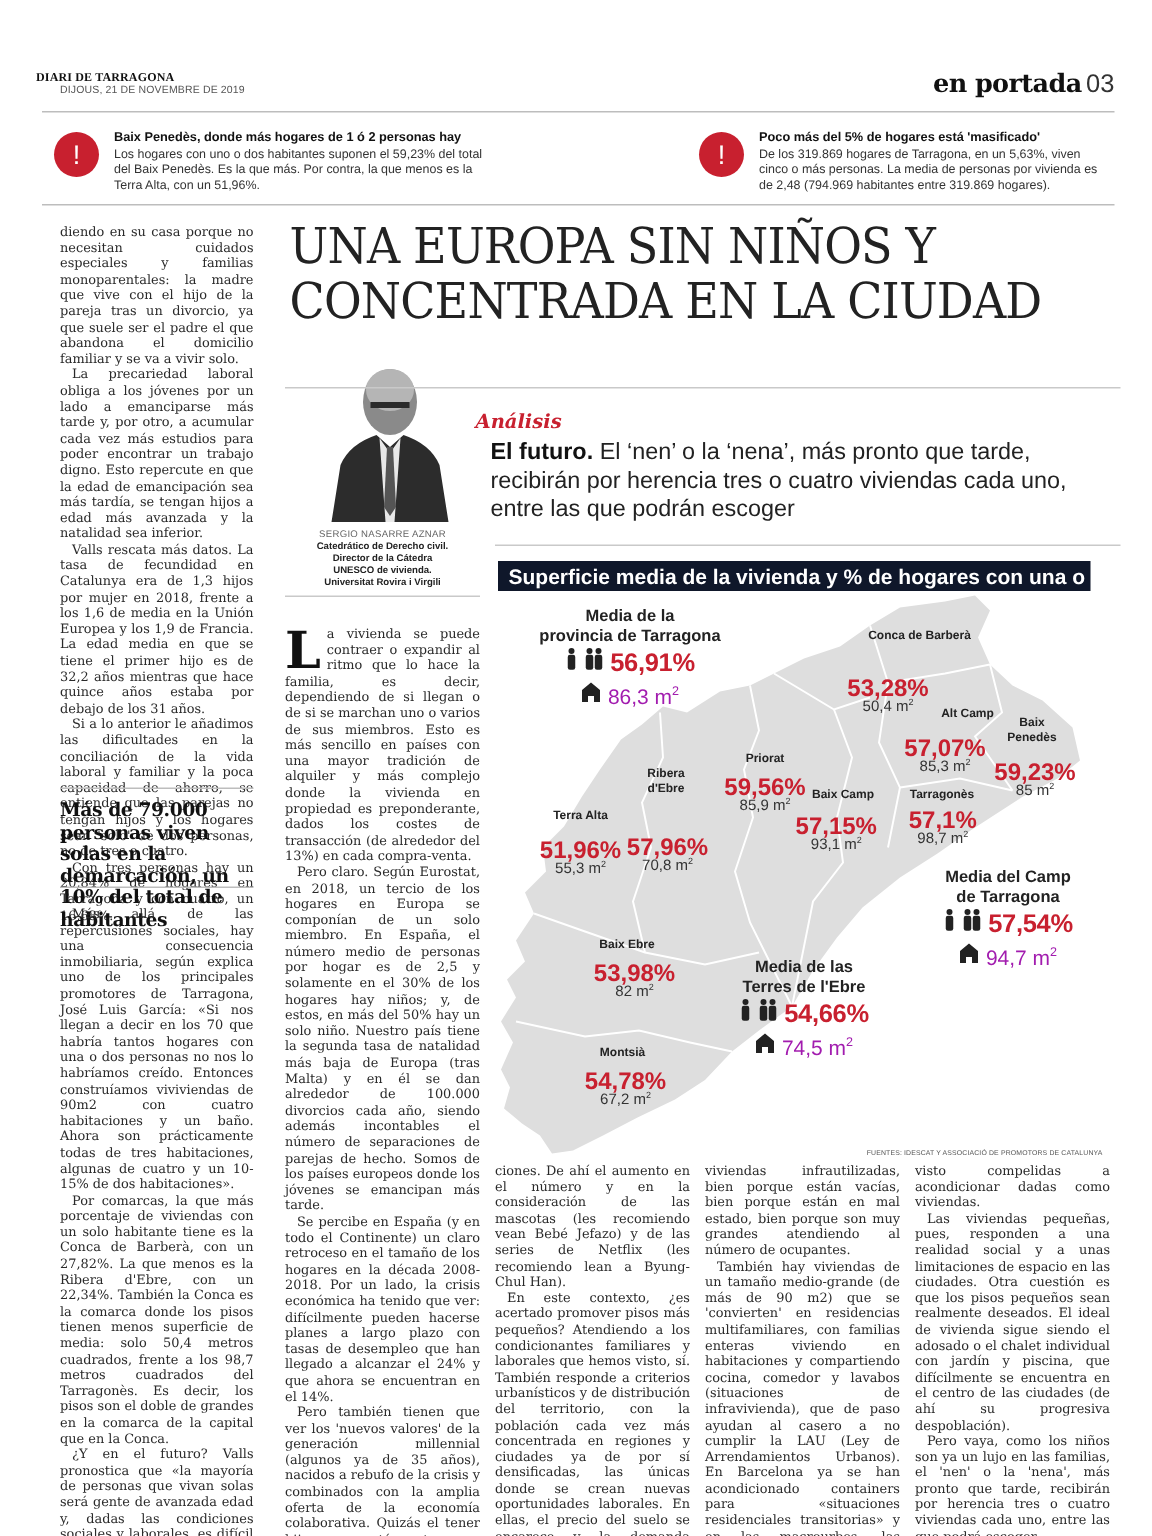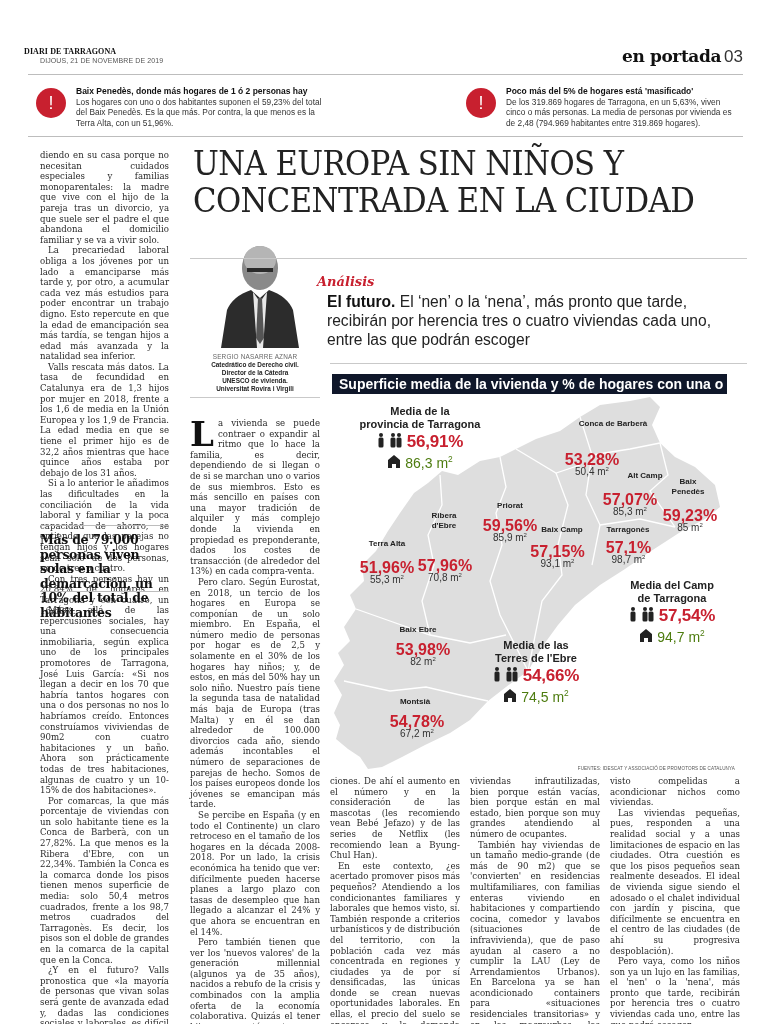--- a/index.html
+++ b/index.html
@@ -45,21 +45,21 @@
   
   .map-wrap { left: 330px; top: 395px; width: 405px; height: 380px; }
   .lbl { position: absolute; font-family: "Liberation Sans", sans-serif; text-align: center; white-space: nowrap; }
   .lbl .nm { font-weight: 700; font-size: 8px; line-height: 10px; color: #222; }
   .lbl .pc { font-weight: 700; font-size: 16px; line-height: 13px; color: #c8202f; }
   .lbl .ar { font-size: 10px; line-height: 12px; color: #333; }
   .avg { position: absolute; font-family: "Liberation Sans", sans-serif; text-align: center; white-space: nowrap; }
   .avg .t { font-weight: 700; font-size: 11px; line-height: 12.5px; color: #222; }
   .avg .row { display: flex; align-items: center; justify-content: center; gap: 4px; margin-top: 2px; }
   .avg .big { font-weight: 700; font-size: 17px; color: #c8202f; letter-spacing: -0.2px; }
-  .avg .area { font-size: 14px; color: #4d7c0f; }
+  .avg .area { font-size: 14px; color: #a21caf; }
   .sources { position: absolute; right: 0; bottom: 4px; font-family: "Liberation Sans", sans-serif; font-size: 4.6px; color: #555; letter-spacing: 0.1px; }
 
   .dropcap { float: left; font-family: "DejaVu Serif", serif; font-weight: 700; font-size: 34px; line-height: 28px; margin: 2px 4px 0 0; color: #111; }
 
   .sep { height: 1px; background: #bdbdbd; }
   sup { font-size: 60%; vertical-align: super; line-height: 0; }
 </style>
 </head>
 <body>
 
@@ -329,16 +329,16 @@
 </div>
 <div class="abs col" style="left:330px;top:776px;width:130px;">
   <p class="noindent">ciones. De ahí el aumento en el número y en la consideración de las mascotas (les recomiendo vean Bebé Jefazo) y de las series de Netflix (les recomiendo lean a Byung-Chul Han).</p>
   <p>En este contexto, ¿es acertado promover pisos más pequeños? Atendiendo a los condicionantes familiares y laborales que hemos visto, sí. También responde a criterios urbanísticos y de distribución del territorio, con la población cada vez más concentrada en regiones y ciudades ya de por sí densificadas, las únicas donde se crean nuevas oportunidades laborales. En ellas, el precio del suelo se encarece y la demanda aumenta. En ellas, además, hay</p>
 </div>
 <div class="abs col" style="left:470px;top:776px;width:130px;">
   <p class="noindent">viviendas infrautilizadas, bien porque están vacías, bien porque están en mal estado, bien porque son muy grandes atendiendo al número de ocupantes.</p>
   <p>También hay viviendas de un tamaño medio-grande (de más de 90 m2) que se 'convierten' en residencias multifamiliares, con familias enteras viviendo en habitaciones y compartiendo cocina, comedor y lavabos (situaciones de infravivienda), que de paso ayudan al casero a no cumplir la LAU (Ley de Arrendamientos Urbanos). En Barcelona ya se han acondicionado containers para «situaciones residenciales transitorias» y en las macrourbes, las personas se han</p>
 </div>
 <div class="abs col" style="left:610px;top:776px;width:130px;">
-  <p class="noindent">visto compelidas a acondicionar nichos como viviendas.</p>
+  <p class="noindent">visto compelidas a acondicionar dadas como viviendas.</p>
   <p>Las viviendas pequeñas, pues, responden a una realidad social y a unas limitaciones de espacio en las ciudades. Otra cuestión es que los pisos pequeños sean realmente deseados. El ideal de vivienda sigue siendo el adosado o el chalet individual con jardín y piscina, que difícilmente se encuentra en el centro de las ciudades (de ahí su progresiva despoblación).</p>
   <p>Pero vaya, como los niños son ya un lujo en las familias, el 'nen' o la 'nena', más pronto que tarde, recibirán por herencia tres o cuatro viviendas cada uno, entre las que podrá escoger.</p>
 </div>
 
 </body></html>

